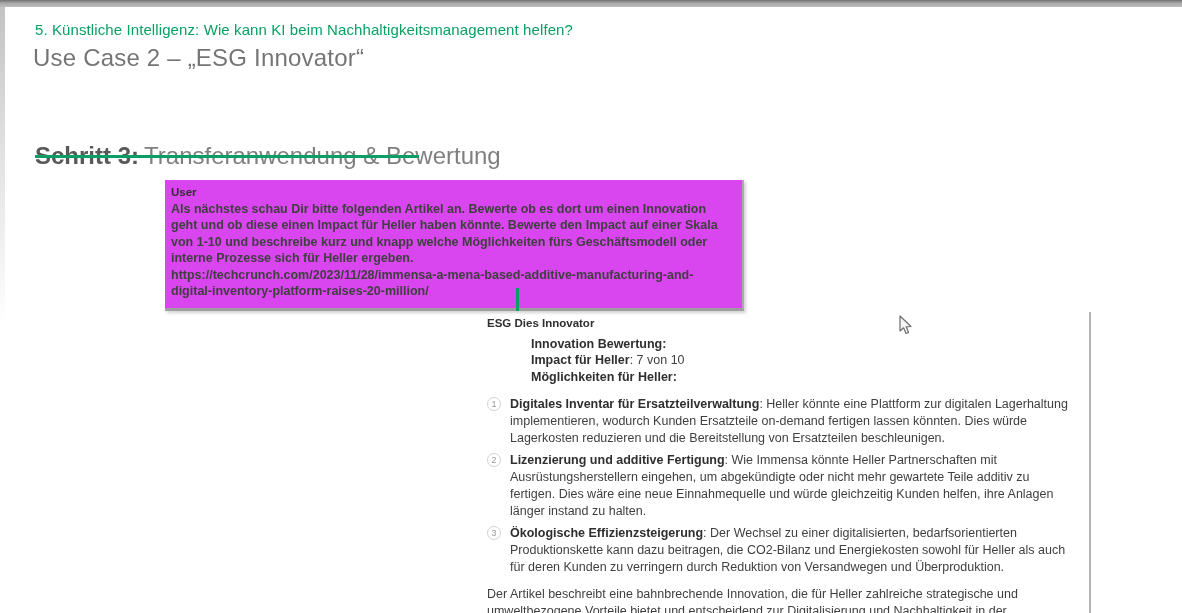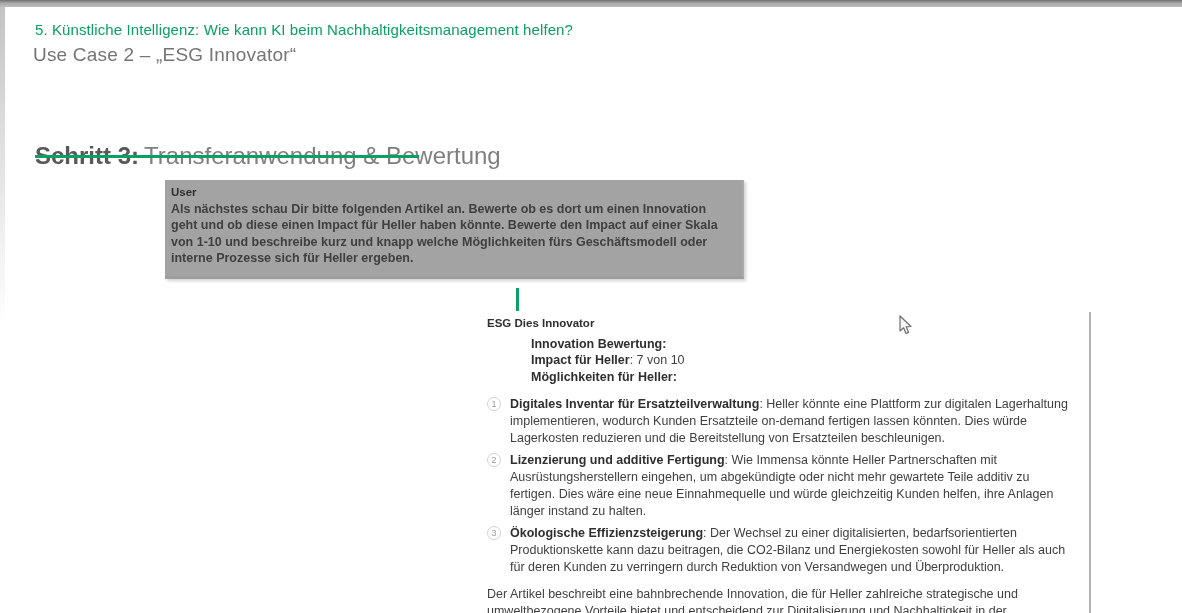--- a/index.html
+++ b/index.html
@@ -24,36 +24,36 @@
   }
 
   
   .kicker {
     position: absolute; left: 35px; top: 21px;
     font-size: 15px; letter-spacing: 0.1px;
     color: #0aa064;
   }
   .slide-title {
     position: absolute; left: 33px; top: 44px;
-    font-size: 19px; color: #757575; letter-spacing: 0.2px;
+    font-size: 24px; color: #757575; letter-spacing: 0.2px;
   }
   .step-heading {
     position: absolute; left: 35px; top: 142px;
     font-size: 24px; color: #7f7f7f;
   }
   .step-heading .step-label { font-weight: bold; color: #595959; margin-right: 5px; }
   .step-underline {
     position: absolute; left: 35px; top: 155px; width: 384px; height: 3px;
     background: #0aa064;
   }
 
   
   .user-card {
     position: absolute; left: 165px; top: 180px; width: 579px;
-    background: #a3a3a3;
+    background: #d946ef;
     border-right: 2px solid #ababab;
     border-bottom: 3px solid #9e9e9e;
     box-shadow: 2px 2px 3px rgba(0,0,0,0.18);
     padding: 6px 9px 9px 6px;
   }
   .sender { font-size: 11.5px; font-weight: bold; color: #2f2f2f; margin-bottom: 3px; }
   .user-card .msg { font-size: 12.5px; line-height: 16.4px; color: #3f3f3f; font-weight: bold; }
   .user-card .msg-url { display: block; overflow-wrap: break-word; }
 
   
@@ -103,20 +103,21 @@
 
   <div class="step-heading">
     <span class="step-label">Schritt 3:</span><span>Transferanwendung &amp; Bewertung</span>
   </div>
   <div class="step-underline"></div>
 
   <div class="user-card">
     <div class="sender">User</div>
     <div class="msg">
       <span>Als nächstes schau Dir bitte folgenden Artikel an. Bewerte ob es dort um einen Innovation geht und ob diese einen Impact für Heller haben könnte. Bewerte den Impact auf einer Skala von 1-10 und beschreibe kurz und knapp welche Möglichkeiten fürs Geschäftsmodell oder interne Prozesse sich für Heller ergeben.</span>
+      <span class="msg-url">https://techcrunch.com/2023/11/28/immensa-a-mena-based-additive-manufacturing-and-digital-inventory-platform-raises-20-million/</span>
     </div>
   </div>
 
   <div class="connector"></div>
 
   <div class="assistant">
     <div class="sender">ESG Dies Innovator</div>
     <div class="line b">Innovation Bewertung:</div>
     <div class="line">
       <span class="b">Impact für Heller</span><span>: 7 von 10</span>

